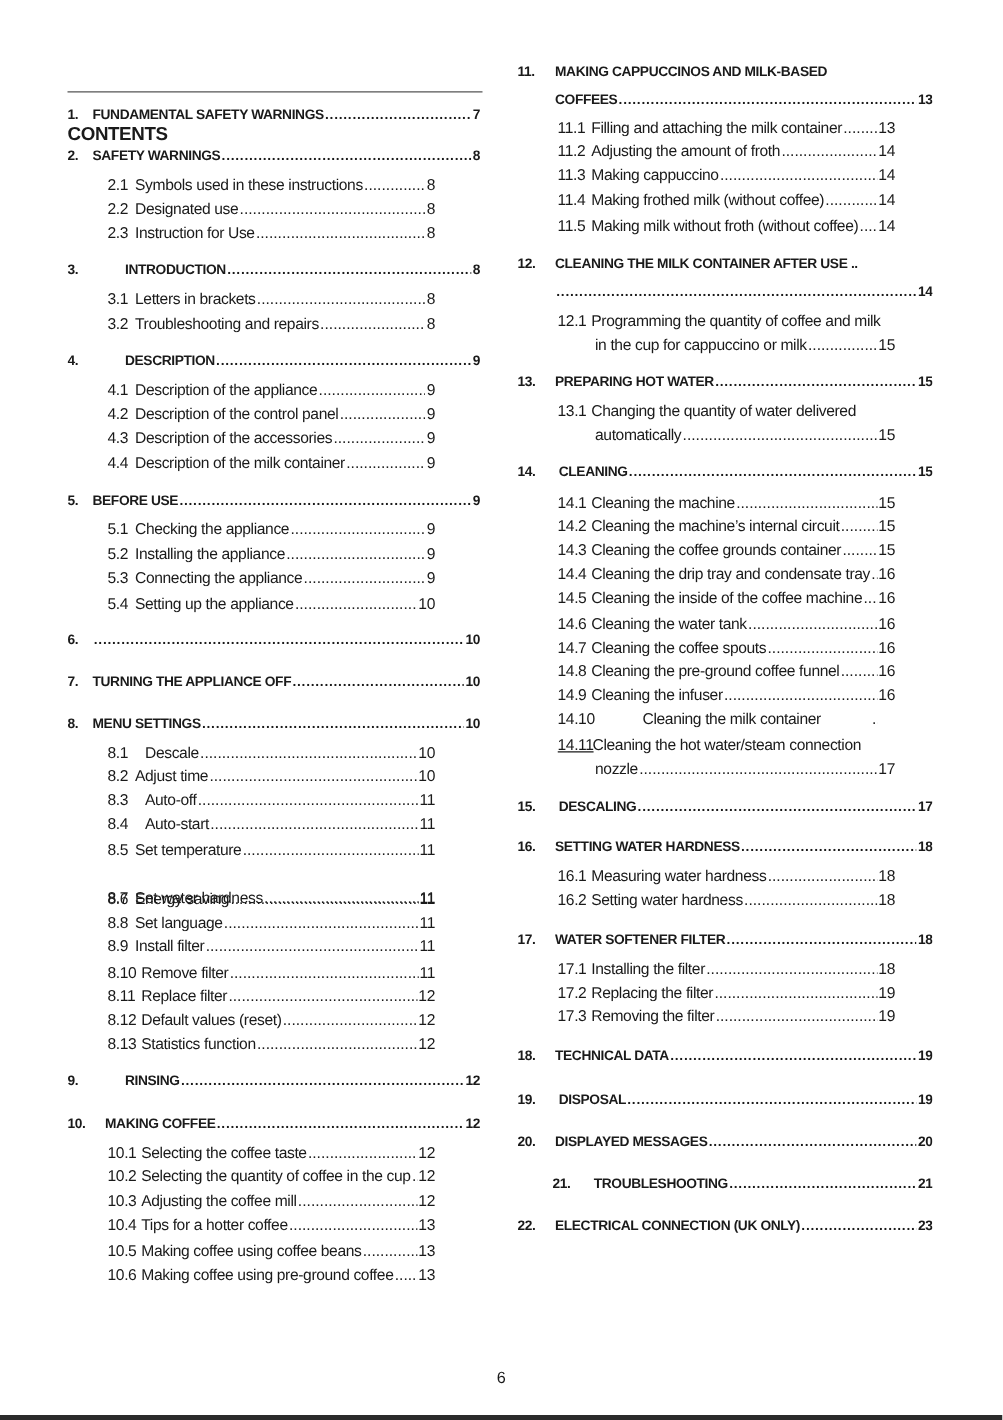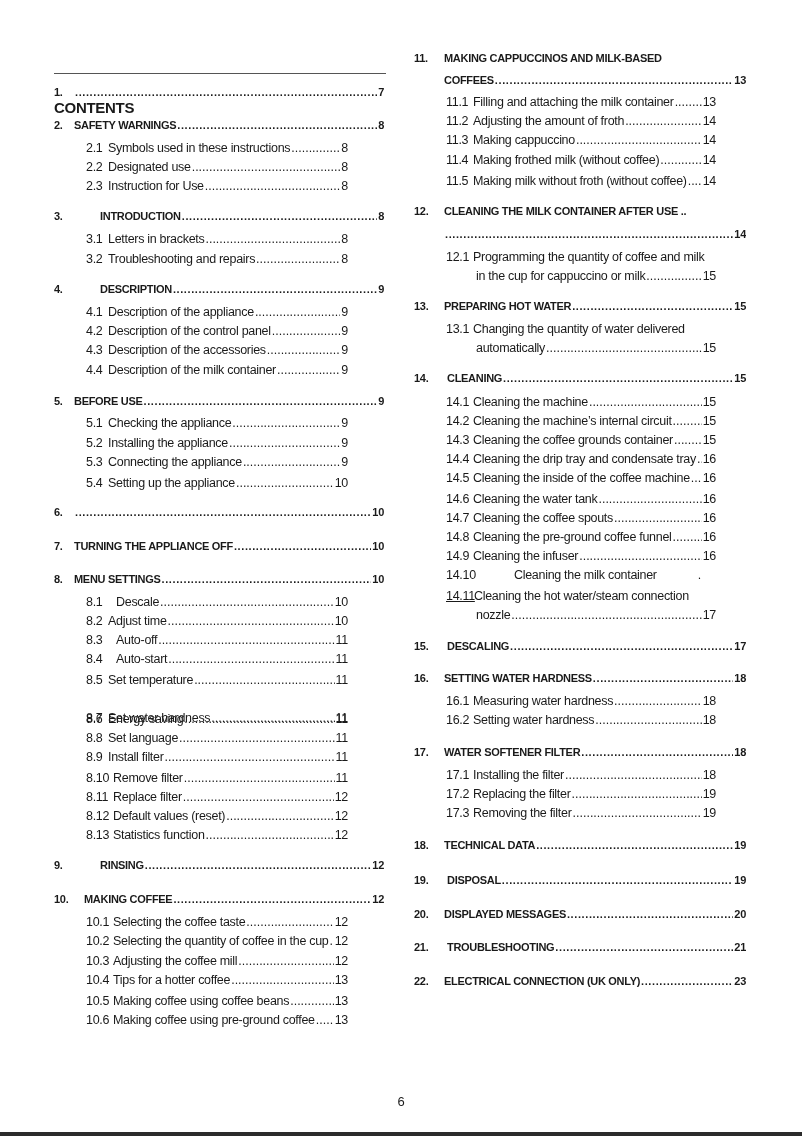--- a/index.html
+++ b/index.html
@@ -51,20 +51,21 @@
 </style>
 </head>
 <body>
 
 <div class="contents-title">CONTENTS</div>
 <div class="contents-rule"></div>
 
 <div id="toc-left">
     <div class="line h1" style="left: 54px; top: 86px; width: 330px;">
       <span class="num" style="width: 20px;">1.</span>
+      <span class="title">FUNDAMENTAL SAFETY WARNINGS</span>
       <span class="leader">&nbsp;</span>
       <span class="page">7</span>
     </div>
     <div class="line h1" style="left: 54px; top: 119px; width: 330px;">
       <span class="num" style="width: 20px;">2.</span>
       <span class="title">SAFETY WARNINGS</span>
       <span class="leader">&nbsp;</span>
       <span class="page">8</span>
     </div>
     <div class="line h2" style="left: 86px; top: 141px; width: 262px;">
@@ -515,21 +516,21 @@
       <span class="leader">&nbsp;</span>
       <span class="page">19</span>
     </div>
     <div class="line h1" style="left: 414px; top: 908px; width: 332px;">
       <span class="num" style="width: 30px;">20.</span>
       <span class="title">DISPLAYED MESSAGES</span>
       <span class="leader">&nbsp;</span>
       <span class="page">20</span>
     </div>
     <div class="line h1" style="left: 414px; top: 941px; width: 332px;">
-      <span class="num" style="width: 33px;">21.</span>
+      <span class="num" style="width: 33px; margin-left: 28px;">21.</span>
       <span class="title">TROUBLESHOOTING</span>
       <span class="leader">&nbsp;</span>
       <span class="page">21</span>
     </div>
     <div class="line h1" style="left: 414px; top: 975px; width: 332px;">
       <span class="num" style="width: 30px;">22.</span>
       <span class="title">ELECTRICAL CONNECTION (UK ONLY)</span>
       <span class="leader">&nbsp;</span>
       <span class="page">23</span>
     </div>

